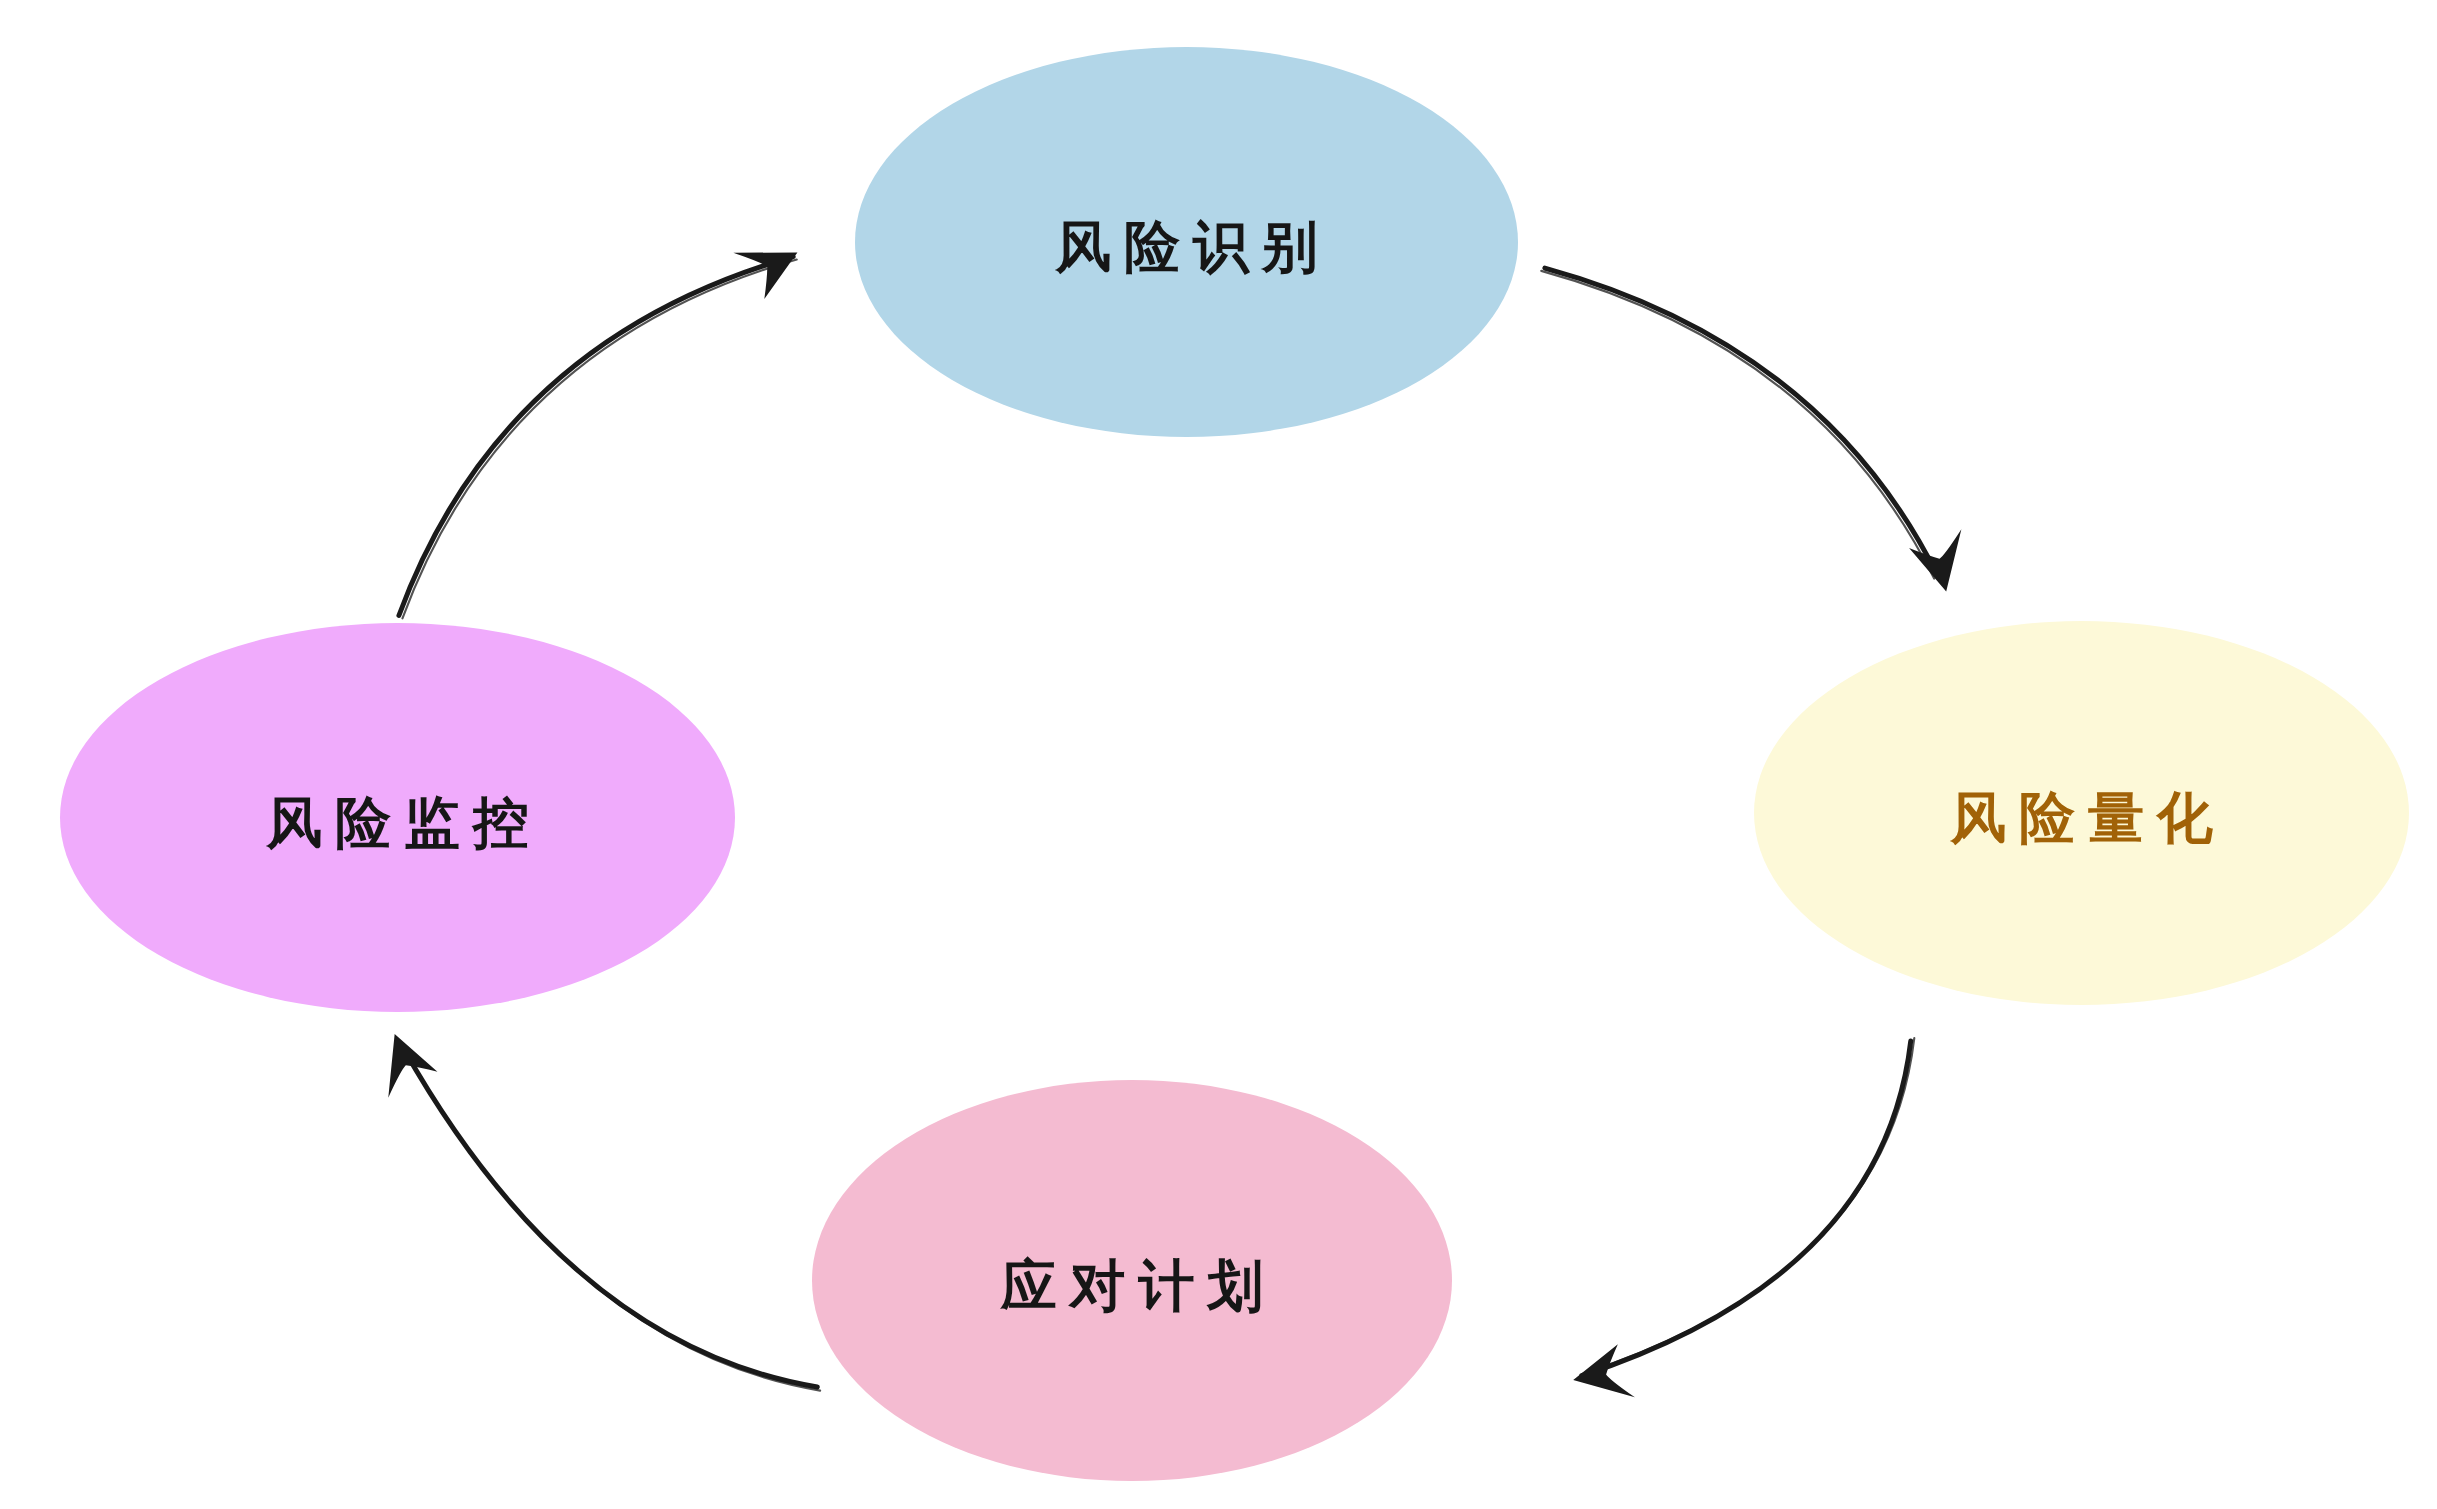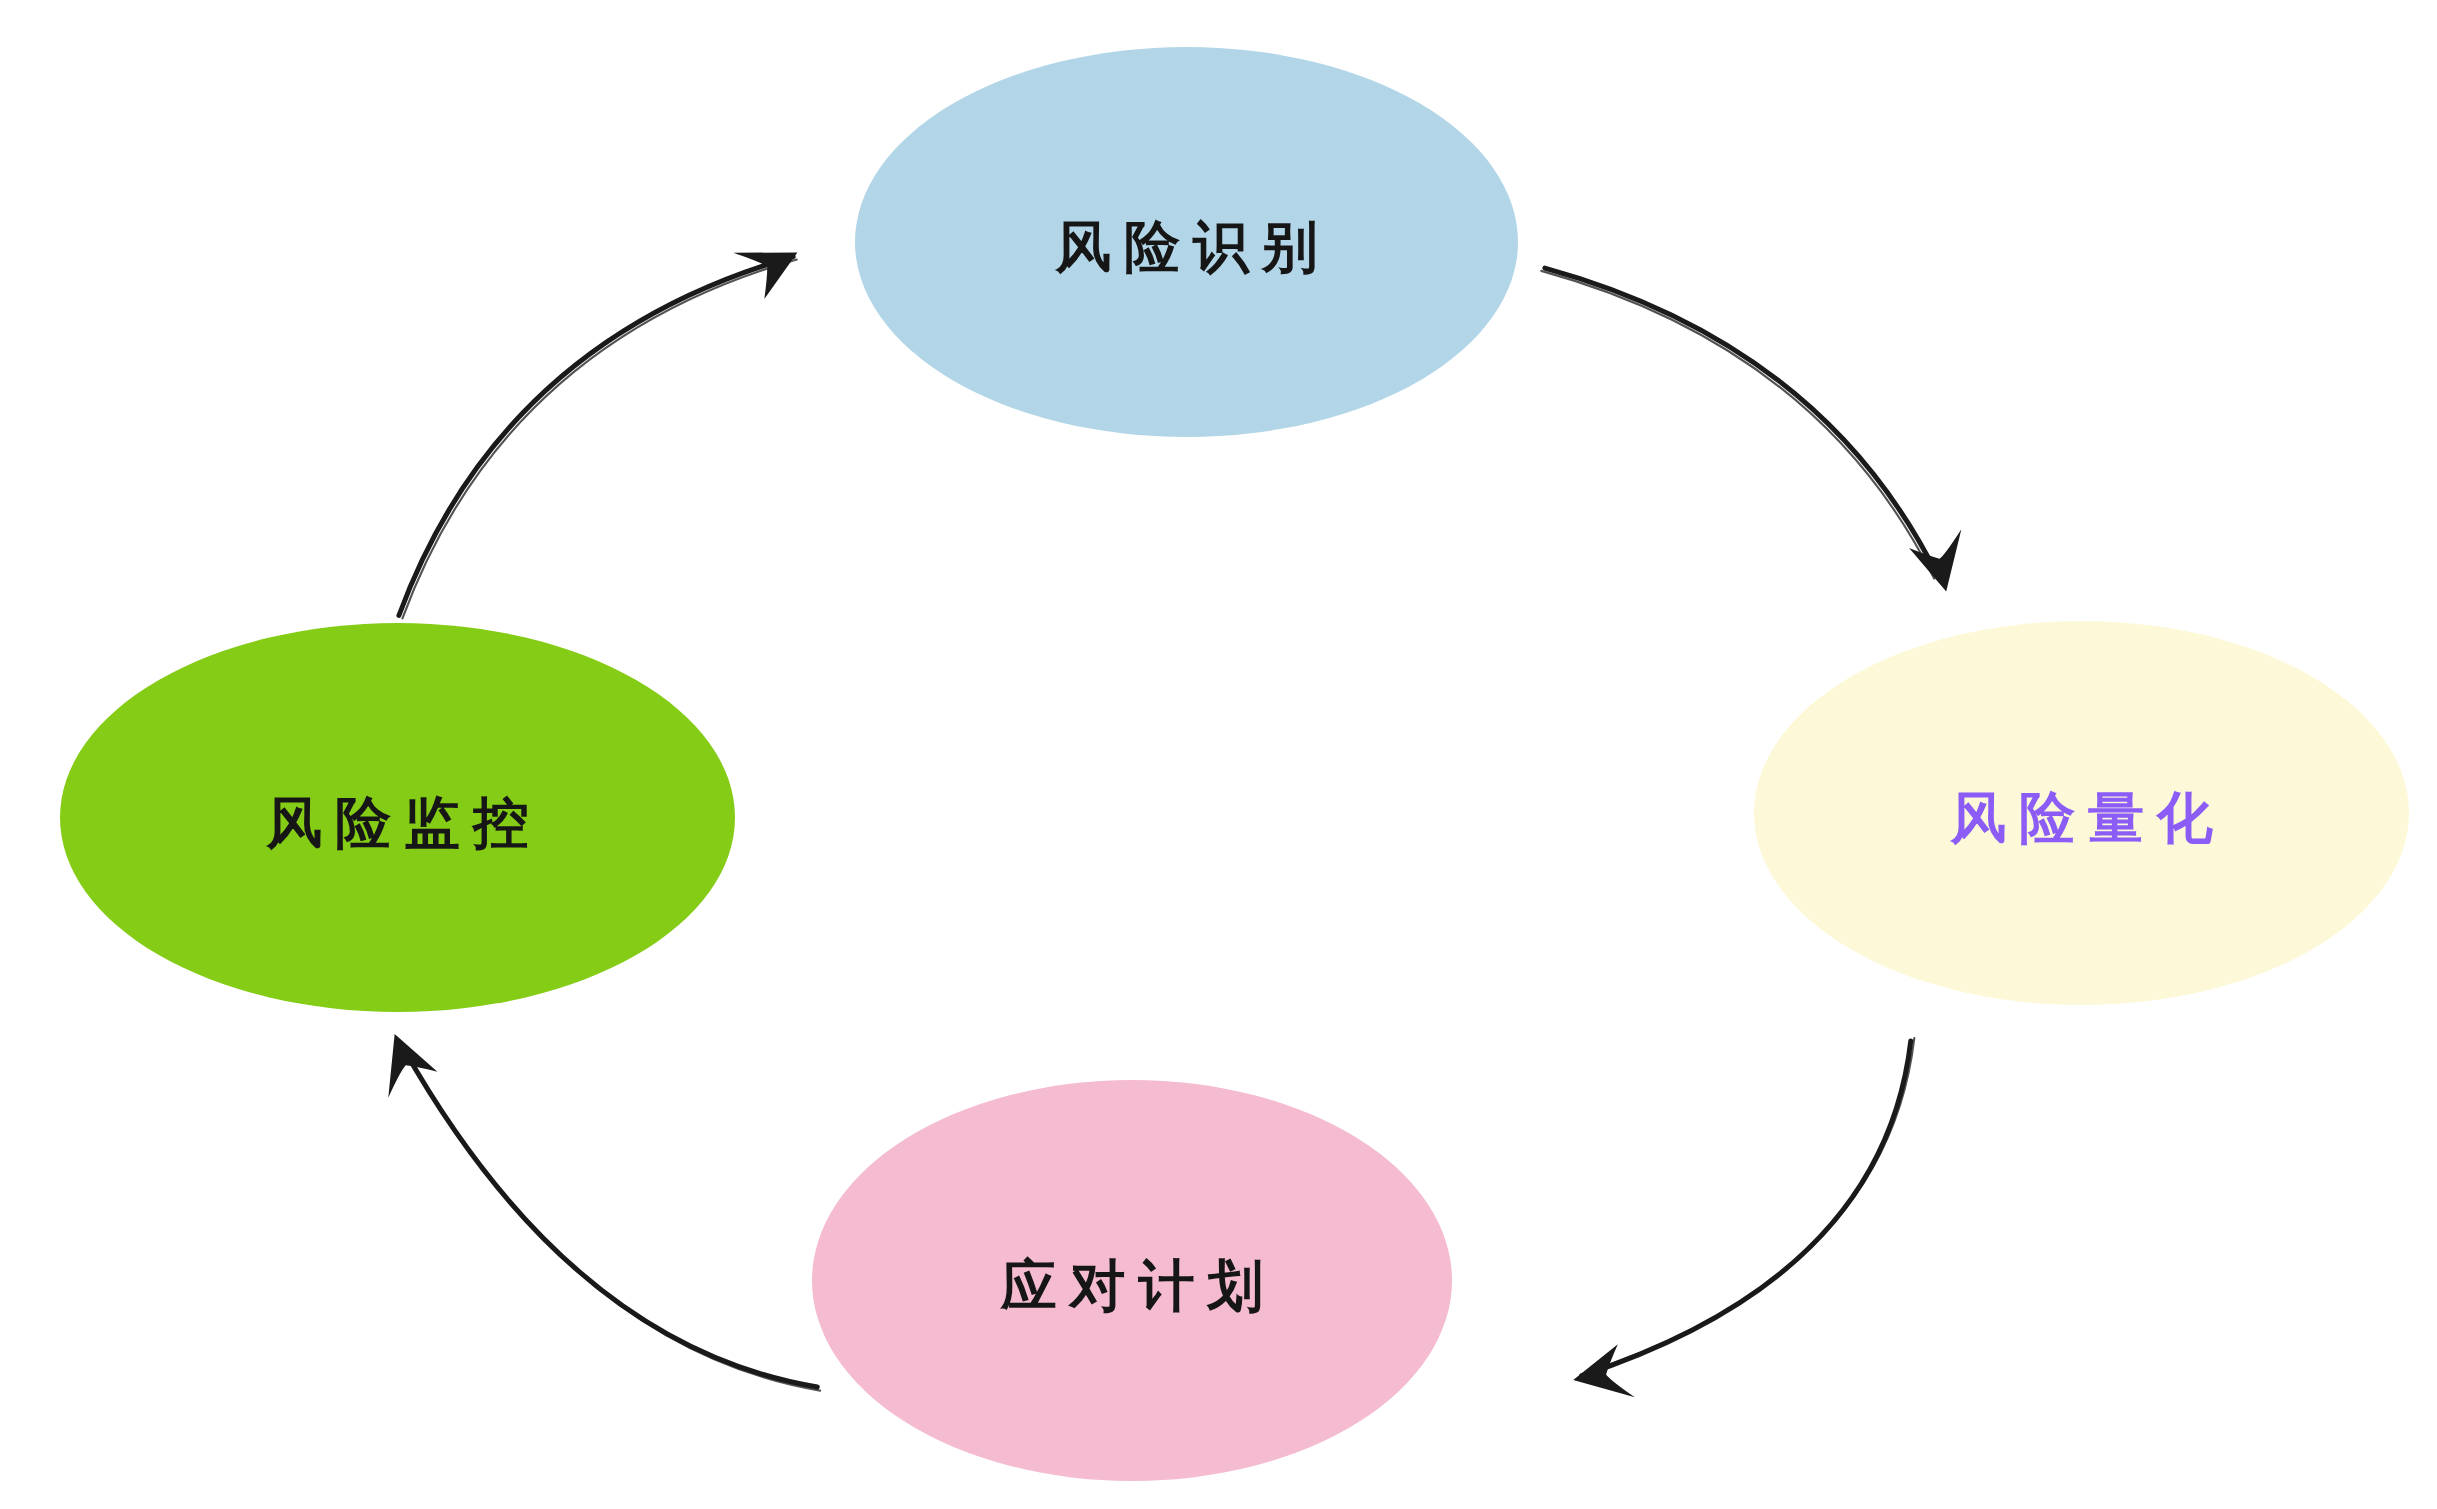--- a/index.html
+++ b/index.html
@@ -81,25 +81,25 @@
       <path class="arrow-shaft ghost" d="M 1152 1956 Q 806 1898 568 1478" transform="translate(4 5)" style="stroke: rgb(26, 26, 26);"></path>
       <path transform="translate(556 1458) rotate(-112)" d="M 0 0 L -80 -42 Q -50 -10 -47 -2 Q -56 14 -72 36 Z" style="fill: rgb(26, 26, 26);"></path>
     </g>
   </svg>
 
   <div class="node node-top" style="background-color: rgb(178, 214, 232);">
     <span class="node-label" style="color: rgb(22, 22, 22);">风险识别</span>
   </div>
 
   <div class="node node-right" style="background-color: rgb(253, 249, 216);">
-    <span class="node-label" style="color: #8b5cf6;">风险量化</span>
+    <span class="node-label" style="color: #a16207;">风险量化</span>
   </div>
 
   <div class="node node-bottom" style="background-color: rgb(244, 187, 209);">
     <span class="node-label" style="color: rgb(22, 22, 22);">应对计划</span>
   </div>
 
-  <div class="node node-left" style="background-color: #84cc16;">
+  <div class="node node-left" style="background-color: #f0abfc;">
     <span class="node-label" style="color: rgb(22, 22, 22);">风险监控</span>
   </div>
 
 </div>
 
 
 </body></html>

